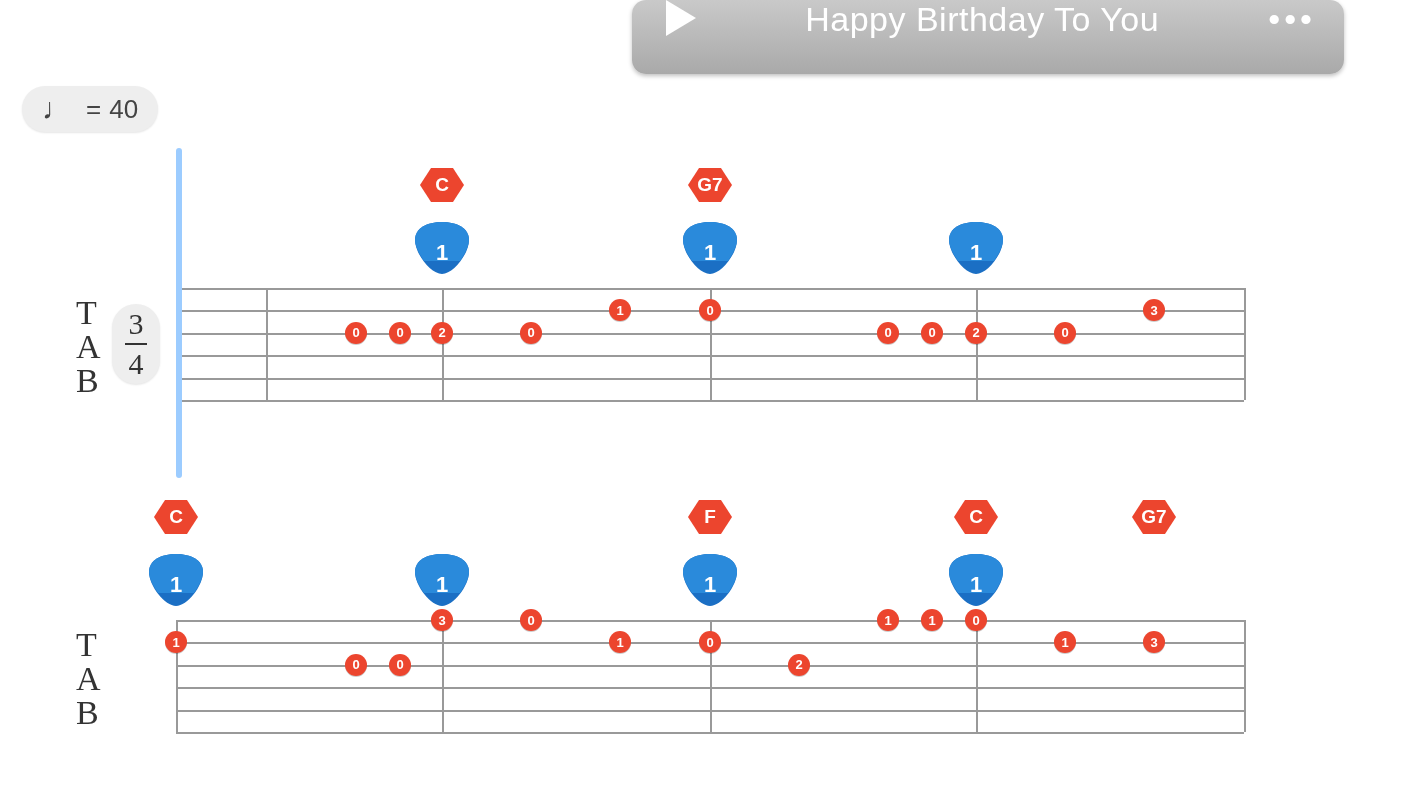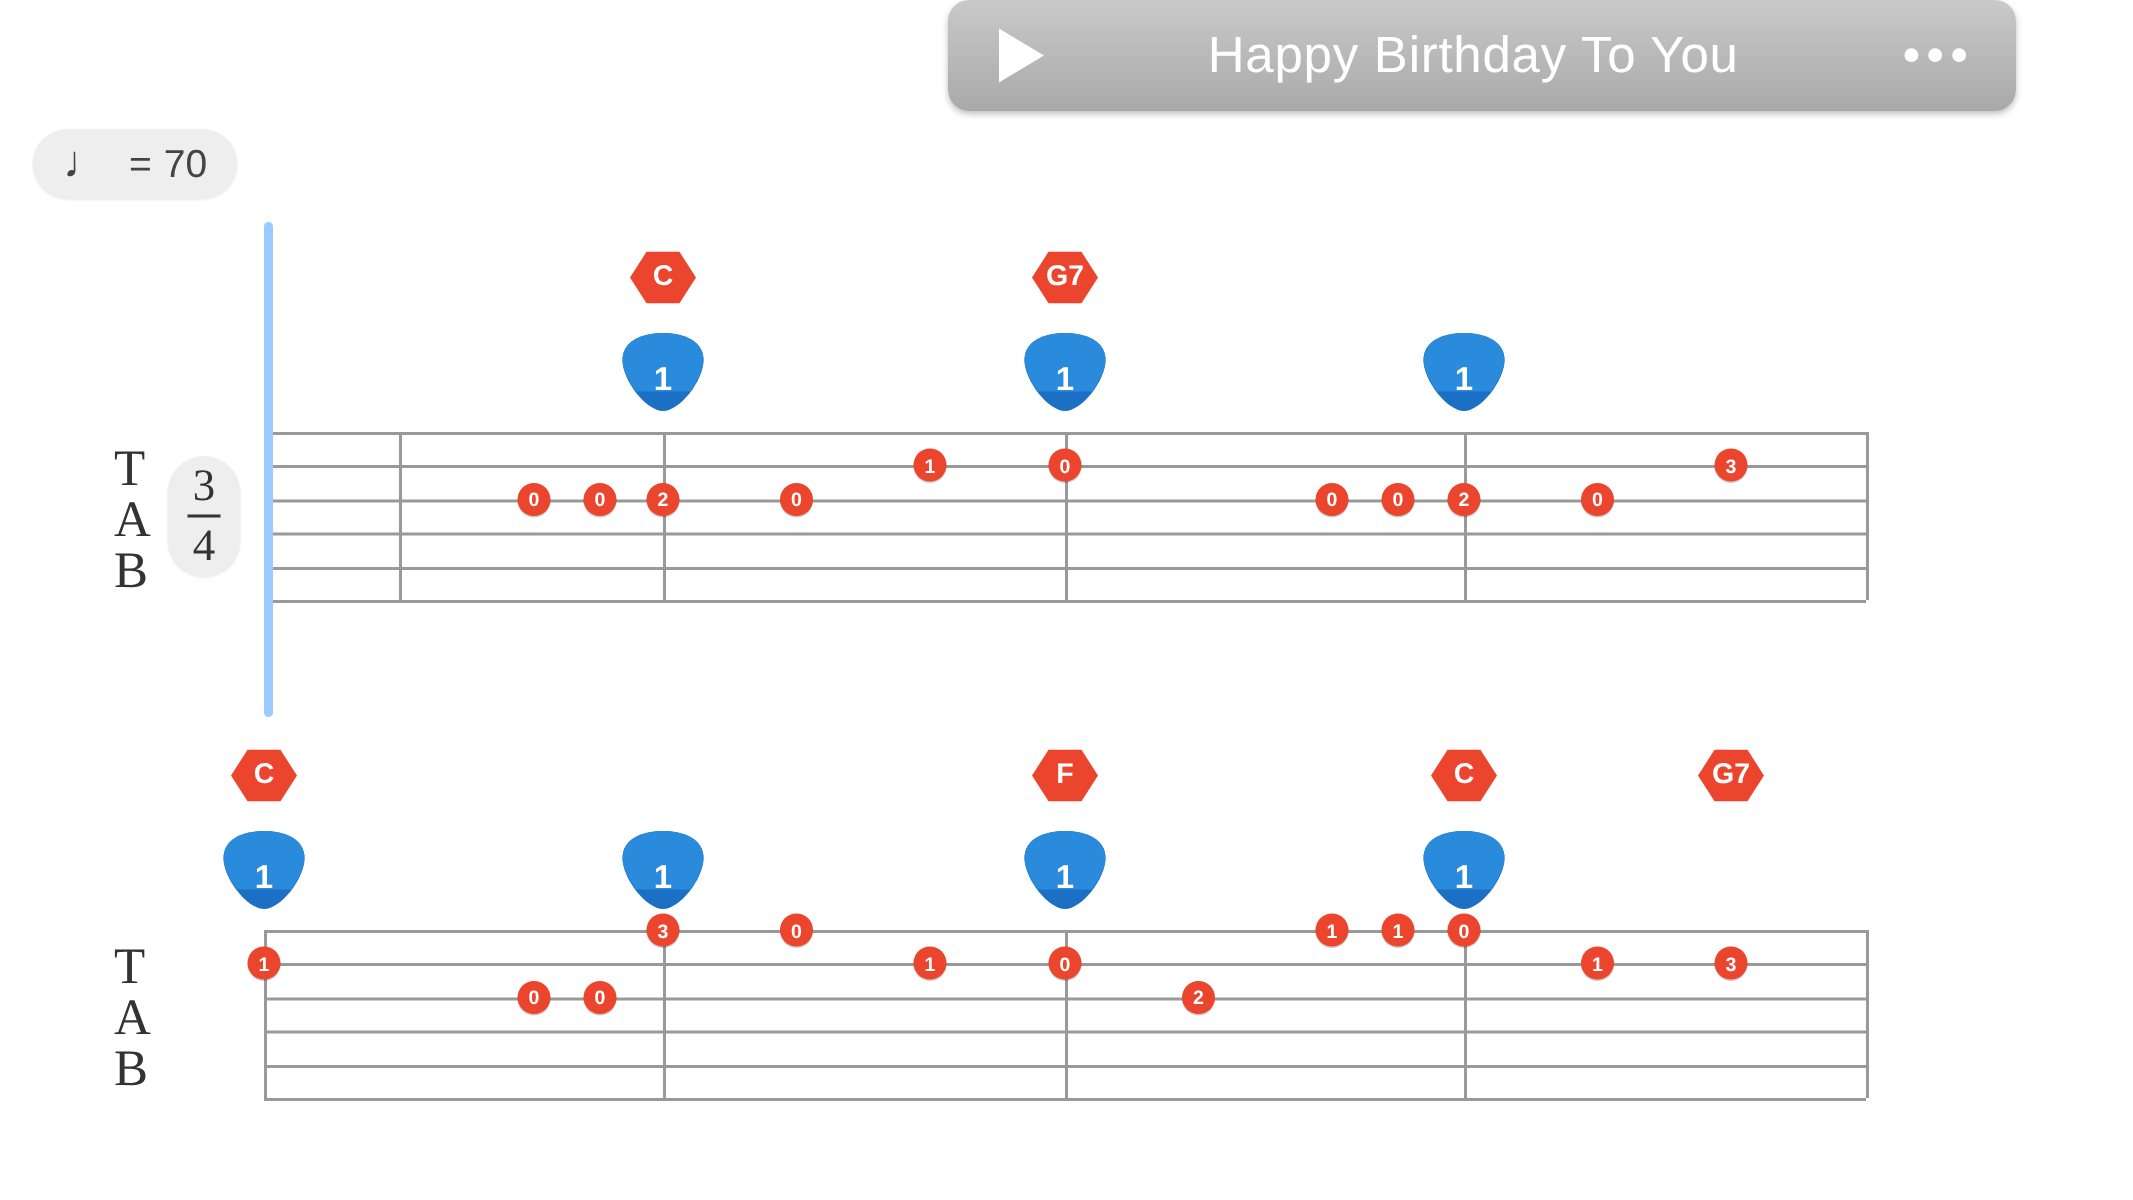--- a/index.html
+++ b/index.html
@@ -4,21 +4,21 @@
 <style>
   html,body{margin:0;padding:0;background:#fff;font-family:-apple-system,Helvetica,Arial,sans-serif;}
   body{width:1422px;height:800px;position:relative;overflow:hidden;}
 
   
   .player{
     position:absolute;left:632px;top:0;width:712px;height:74px;
     border-radius:14px;
     background:linear-gradient(#c9c9c9,#a9a9a9);
     box-shadow:0 2px 4px rgba(0,0,0,.25);
-    display:flex;align-items:center;color:#fff;
+    display:flex;color:#fff;
   }
   .play-btn{
     width:0;height:0;margin-left:34px;
     border-top:18px solid transparent;
     border-bottom:18px solid transparent;
     border-left:30px solid #fff;
     cursor:pointer;
   }
   .title{flex:1;text-align:center;font-size:34px;font-weight:300;letter-spacing:.5px;}
   .more{margin-right:28px;letter-spacing:4px;font-size:34px;cursor:pointer;}
@@ -83,21 +83,21 @@
 
 <div class="player">
   <div class="play-btn"></div>
   <div class="title">Happy Birthday To You</div>
   <div class="more">•••</div>
 </div>
 
 <div class="tempo">
   <span class="note">♩</span>
   <span class="eq">=</span>
-  <span>70</span>
+  <span>40</span>
 </div>
 
 <div class="tab-label" style="top: 296px;">
     <div>T</div>
     <div>A</div>
     <div>B</div>
   </div>
 <div class="timesig" style="top: 304px;">
     <div>3</div>
     <div class="line"></div>

